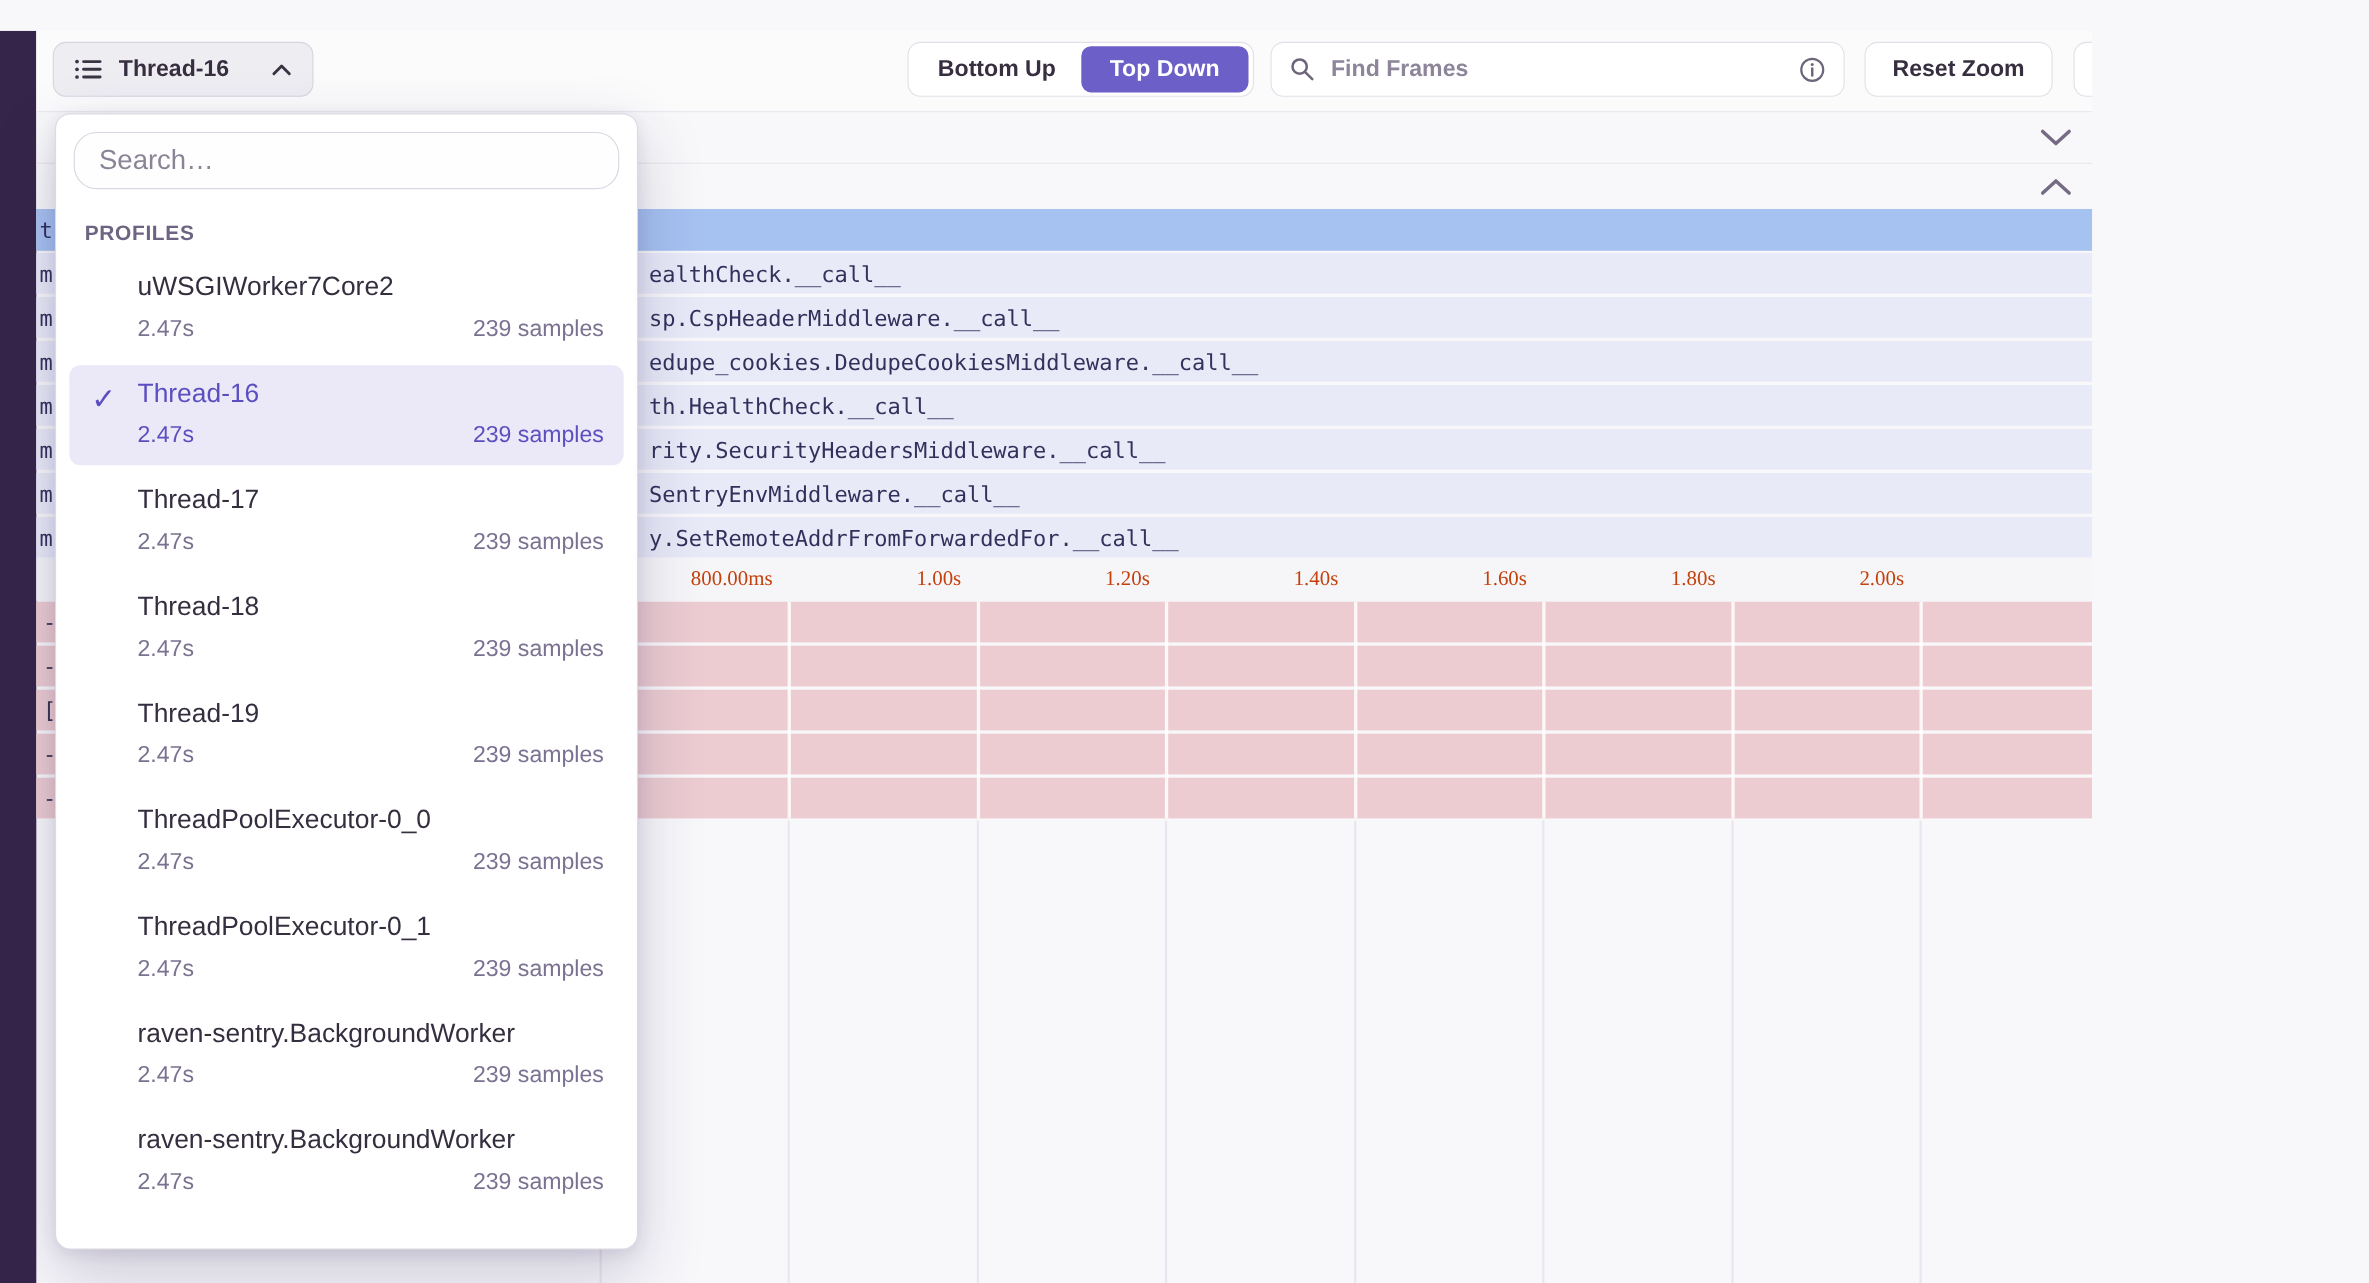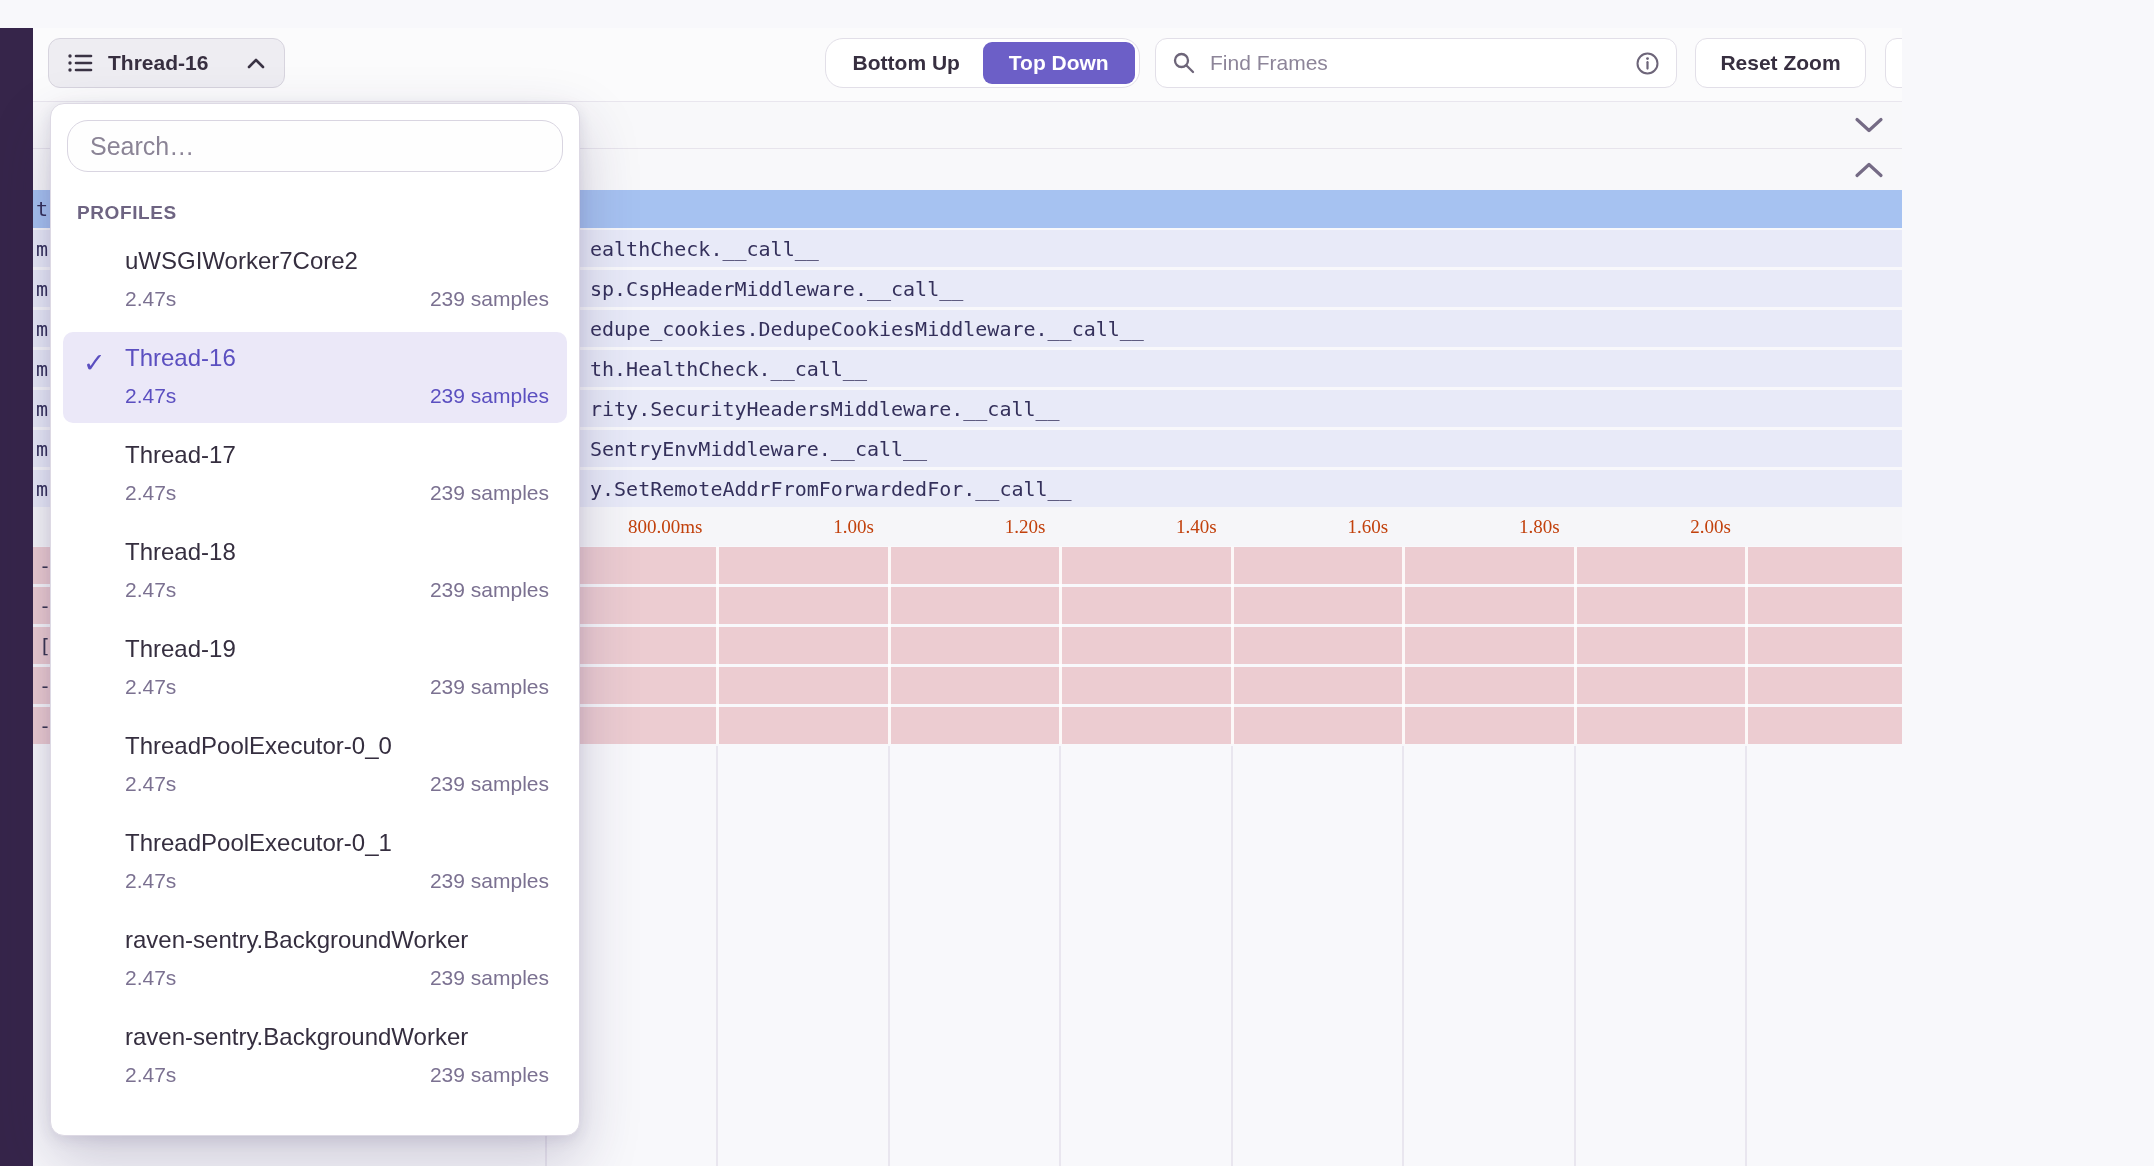--- a/index.html
+++ b/index.html
@@ -12,29 +12,29 @@
   
   .toolbar{position:absolute;left:33px;top:0;right:0;height:73px;background:#fbfbfc;
            border-bottom:1px solid #e9e6ee;z-index:5;}
   .tbtn{position:absolute;top:10px;height:50px;box-sizing:border-box;background:#fff;
         border:1.5px solid #e2dfe8;border-radius:12px;display:flex;align-items:center;
         font-weight:bold;font-size:21px;color:#372f40;cursor:pointer;}
   .thread-btn{left:15px;width:237px;background:#eeedf2;border-color:#d7d4de;gap:14px;padding:0 18px;}
   .thread-btn .caret{margin-left:auto;}
   .toggle-group{padding:0 4px;gap:0;}
   .order-group{left:272px;width:500px;}
-  .direction-group{left:792px;width:315px;border-radius:18px;}
+  .direction-group{left:792px;width:315px;}
   .seg{flex:1;height:42px;display:flex;align-items:center;justify-content:center;
        border-radius:9px;font-weight:bold;font-size:21px;color:#372f40;white-space:nowrap;
        padding:0 18px;cursor:pointer;}
   .seg.active{background:#6c5fc7;color:#fff;}
   .seg-divider{width:1.5px;height:26px;background:#d9d6e0;flex:0 0 auto;}
   .find-input{left:1122px;width:522px;padding:0 16px;gap:12px;font-weight:normal;}
   .find-input input{flex:1;border:none;outline:none;background:transparent;font-size:21px;
-                    color:#7f1d1d;font-family:inherit;min-width:0;}
+                    color:#7f1d1d;font-family:inherit;min-width:0;font-weight:bold;}
   .find-input input::placeholder{color:#8d8599;}
   .reset-btn{left:1662px;width:171px;justify-content:center;}
   .color-btn{left:1852px;width:253px;justify-content:center;gap:12px;}
 
   
   .section-bar{position:absolute;left:33px;right:0;background:#f8f8fa;}
   .bar1{top:74px;height:46px;border-bottom:1px solid #e7e4ec;}
   .bar2{top:121px;height:41px;}
   .bar-chevron{position:absolute;right:18px;top:50%;transform:translateY(-50%);cursor:pointer;}
 

